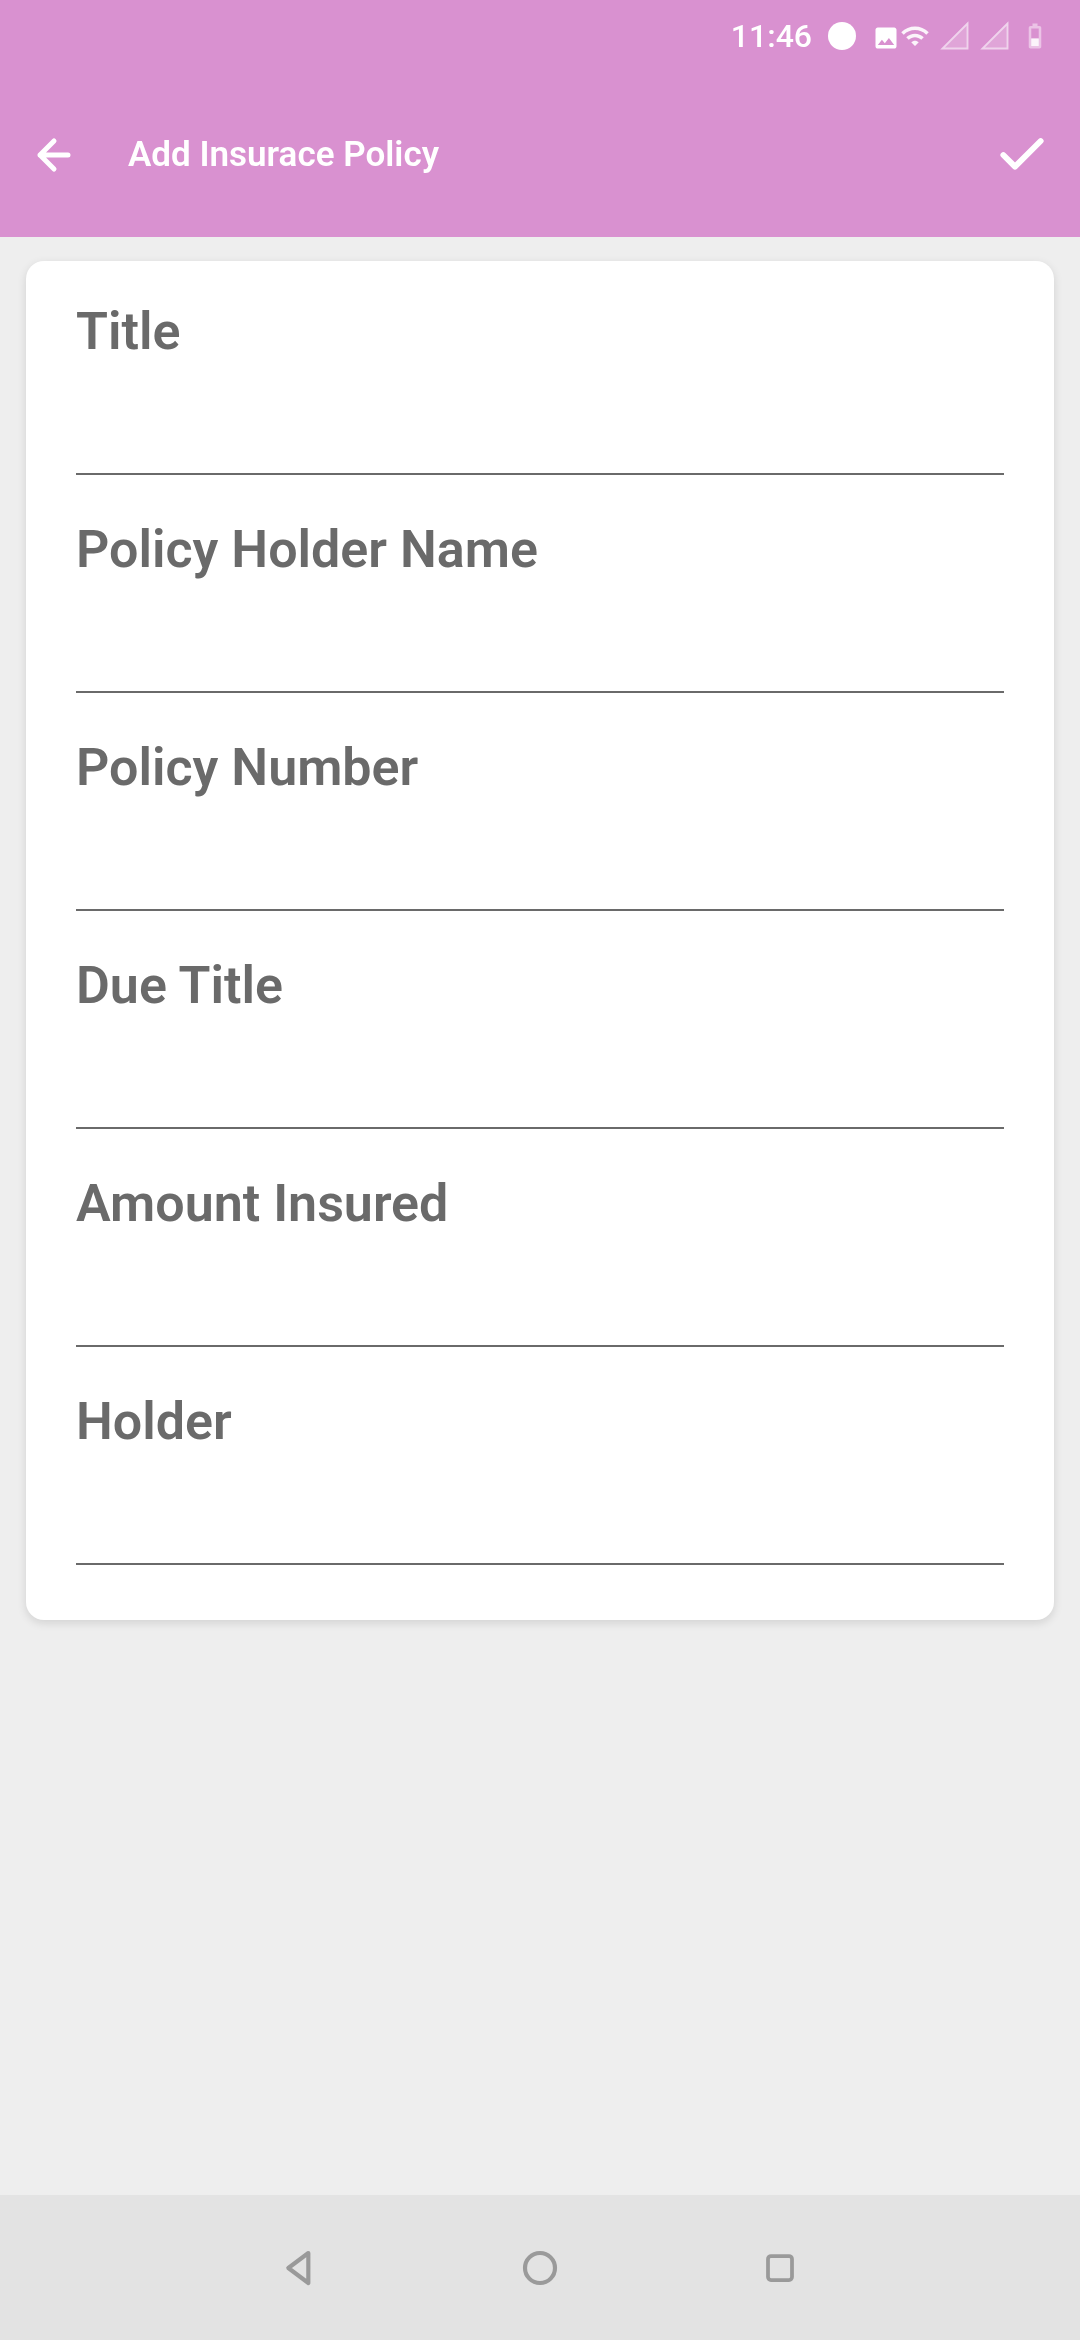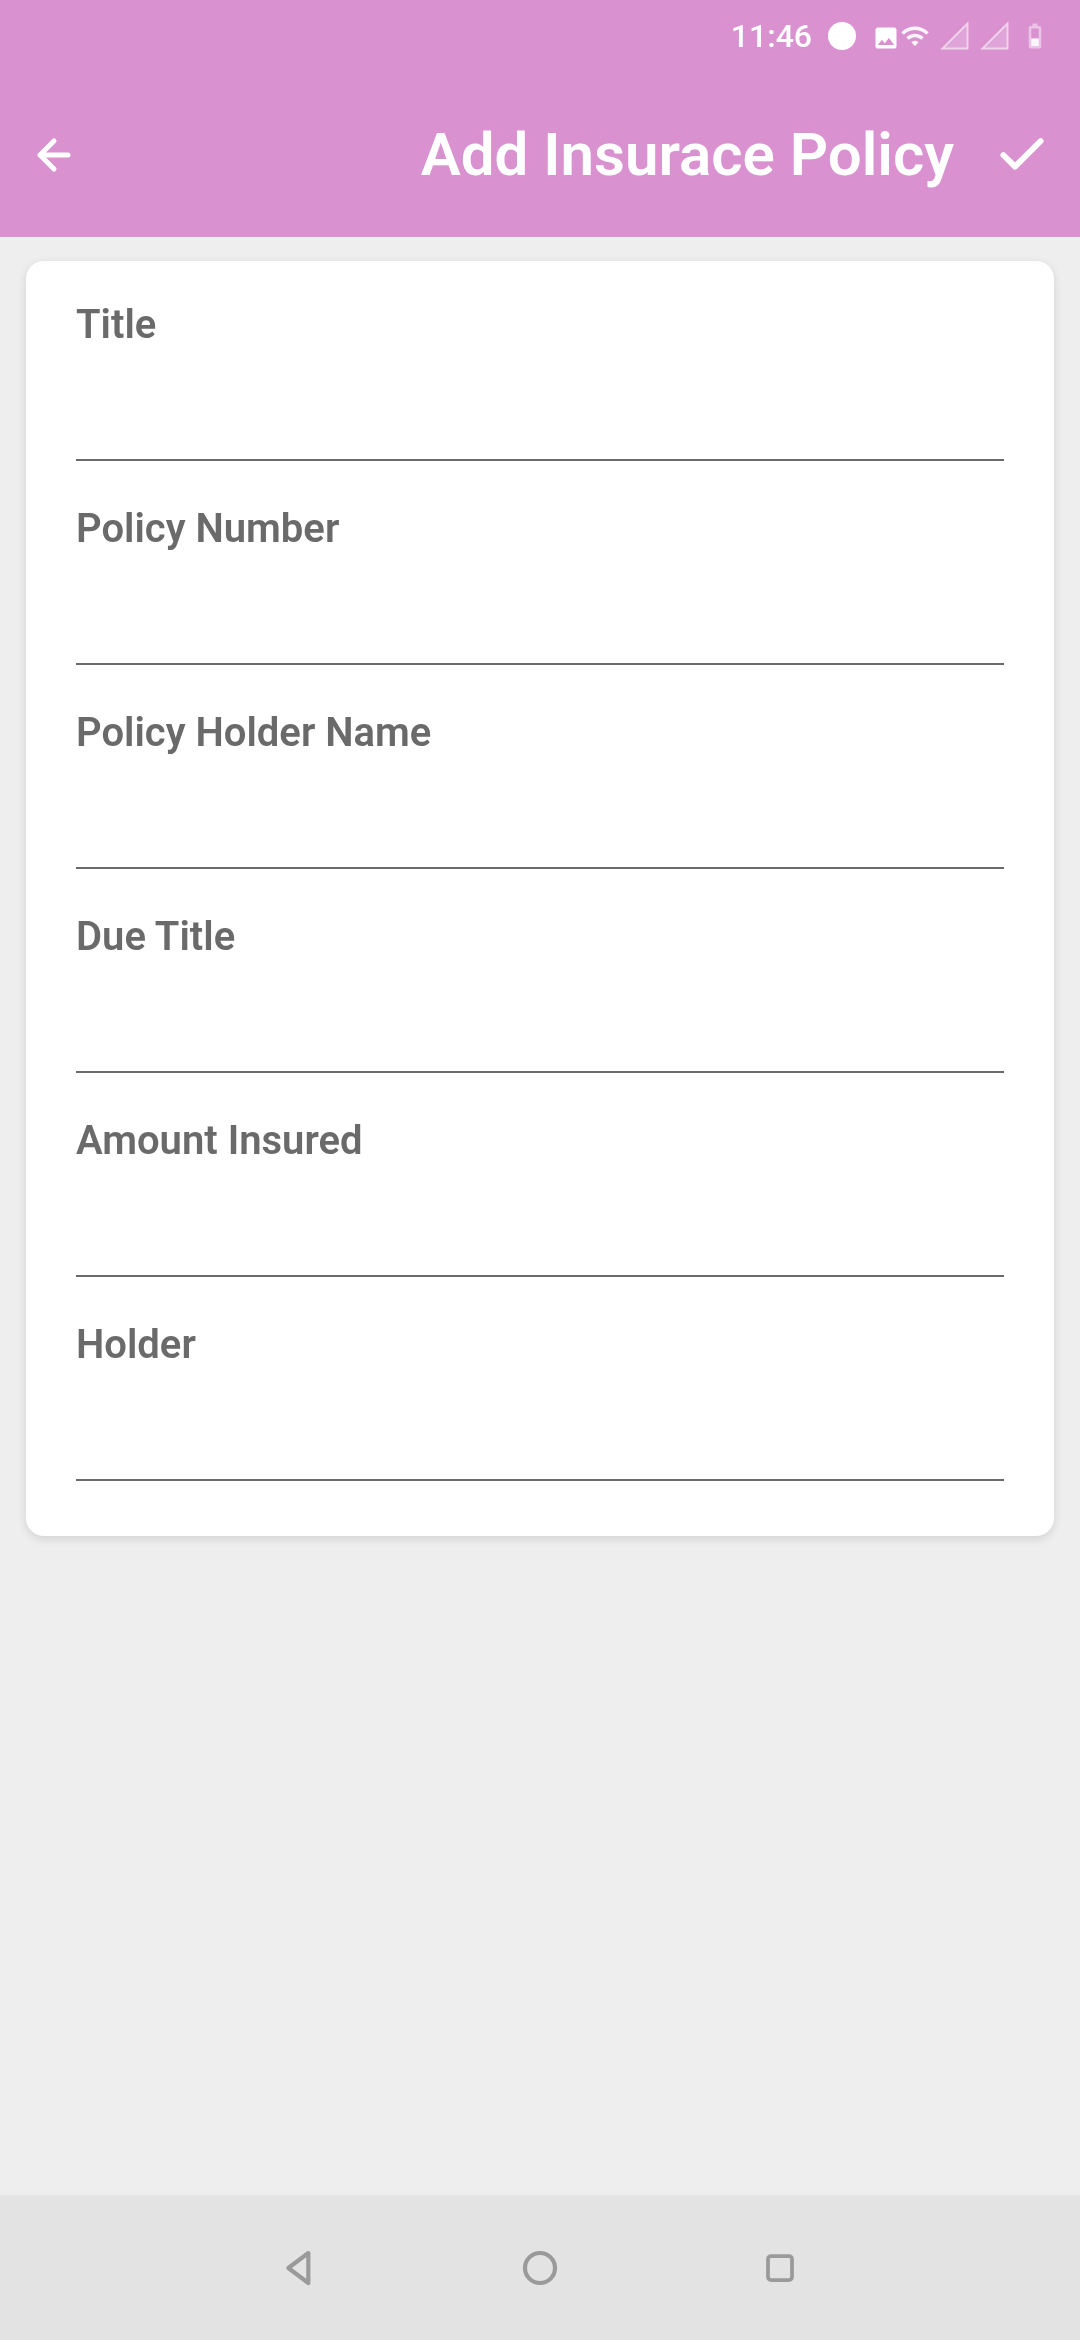--- a/index.html
+++ b/index.html
@@ -65,25 +65,24 @@
   .back-arrow {
     color: white;
     width: 48px;
     height: 48px;
     display: flex;
     align-items: center;
     justify-content: center;
   }
   .app-title {
     color: white;
-    font-size: 60px;
+    font-size: 35px;
     font-weight: 600;
     flex: 1;
     margin-left: 10px;
-    text-align: right;
   }
   .check-mark {
     color: white;
     width: 56px;
     height: 56px;
     display: flex;
     align-items: center;
     justify-content: center;
   }
   .card {
@@ -94,21 +93,21 @@
     box-shadow: 0 3px 10px rgba(0,0,0,0.12);
   }
   .form-group {
     margin-bottom: 44px;
   }
   .form-group:last-child {
     margin-bottom: 0;
   }
   .form-label {
     color: #6a6a6a;
-    font-size: 40px;
+    font-size: 52px;
     font-weight: 600;
     display: block;
     margin-bottom: 48px;
   }
   .form-input {
     width: 100%;
     border: none;
     border-bottom: 2px solid #6a6a6a;
     font-size: 38px;
     padding: 10px 0;
@@ -190,25 +189,25 @@
       </svg>
   </div>
 </div>
 
 <div class="card">
   <div class="form-group">
     <label class="form-label">Title</label>
     <input class="form-input" value="" style="">
   </div>
   <div class="form-group">
+    <label class="form-label">Policy Holder Name</label>
+    <input class="form-input" value="" style="">
+  </div>
+  <div class="form-group">
     <label class="form-label">Policy Number</label>
-    <input class="form-input" value="" style="">
-  </div>
-  <div class="form-group">
-    <label class="form-label">Policy Holder Name</label>
     <input class="form-input" value="" style="">
   </div>
   <div class="form-group">
     <label class="form-label">Due Title</label>
     <input class="form-input" value="" style="">
   </div>
   <div class="form-group">
     <label class="form-label">Amount Insured</label>
     <input class="form-input" value="" style="">
   </div>

